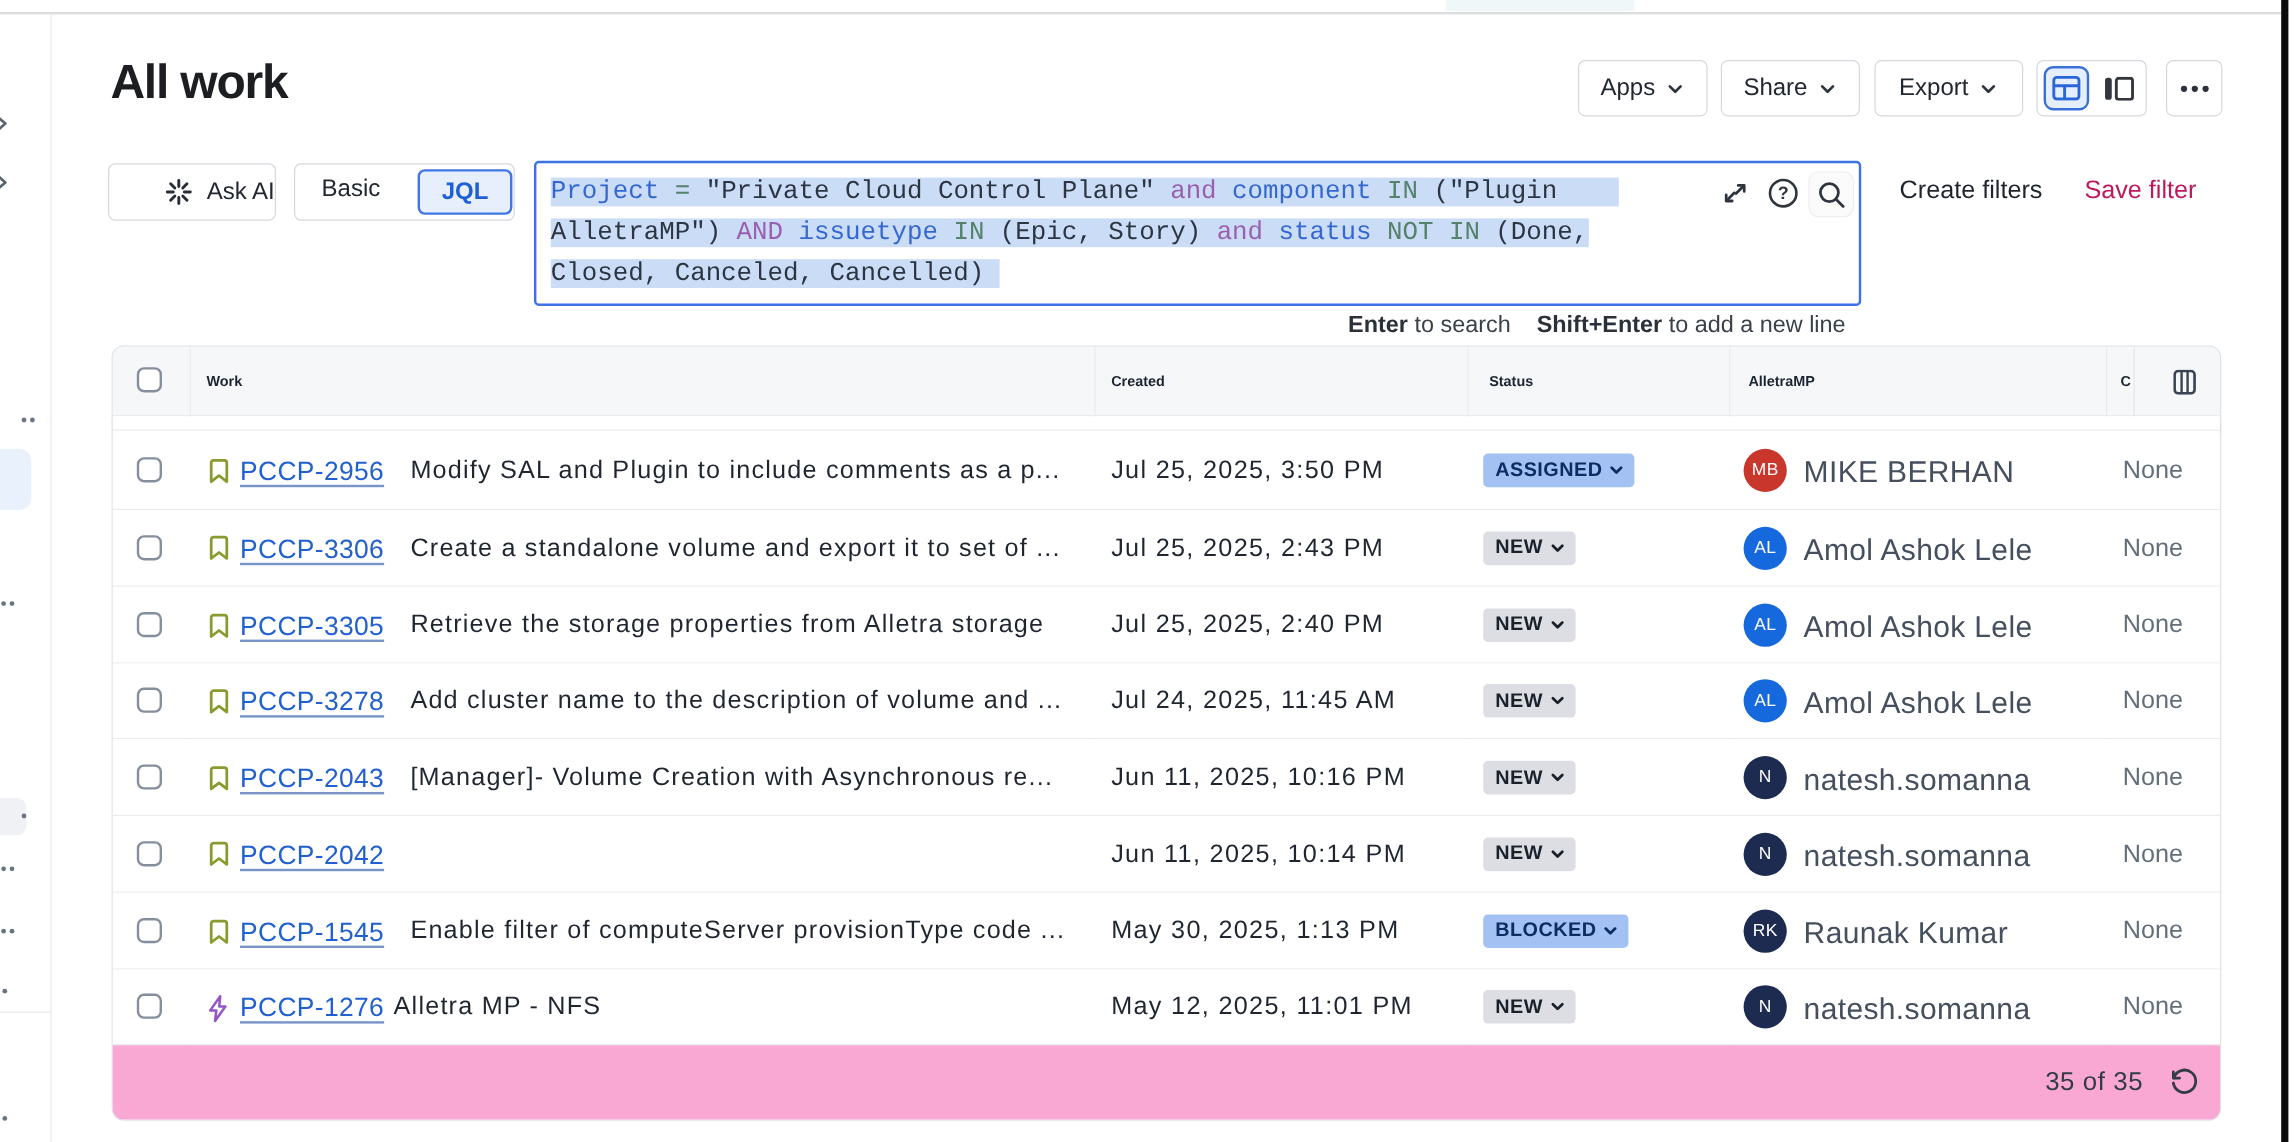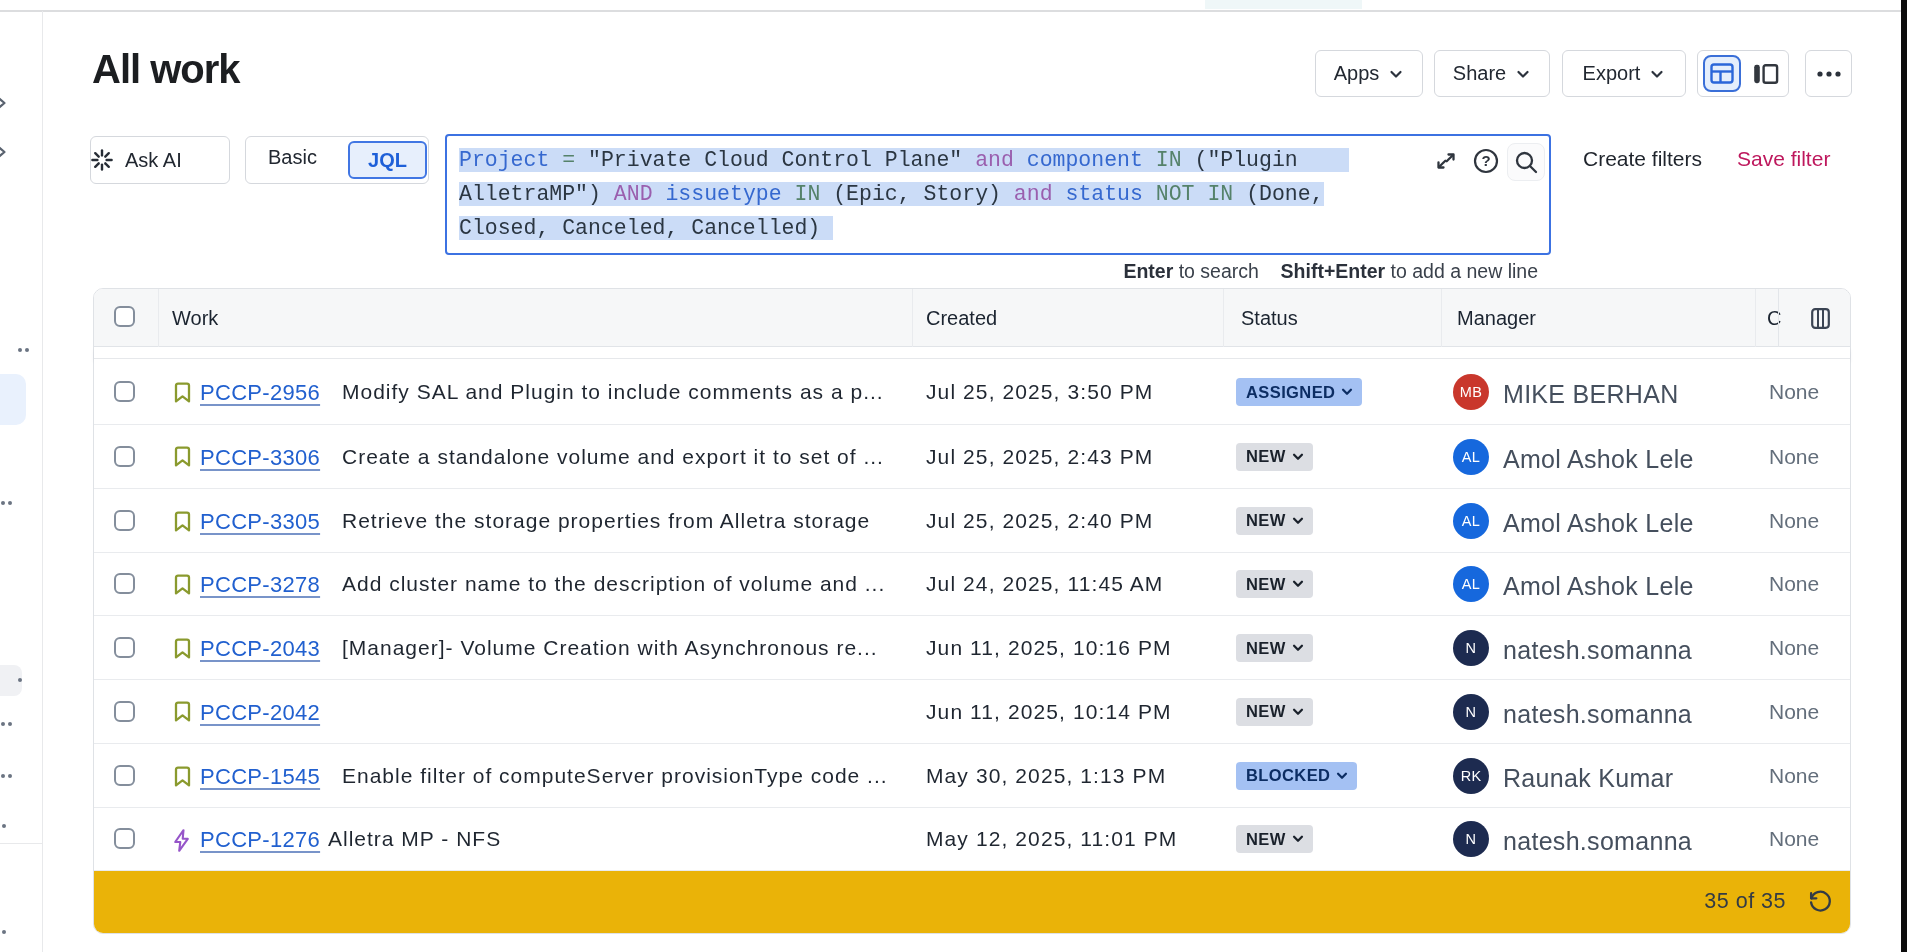--- a/index.html
+++ b/index.html
@@ -19,21 +19,21 @@
   .title { left:92px; top:47px; font-size:40px; font-weight:700; color:#1c1e21; letter-spacing:-1px; }
 
   
   .btn { position:absolute; top:50px; height:47px; border:1px solid #d5d8dd; border-radius:6px;
          background:#fff; color:#222831; font-size:20px; font-weight:500;
          display:flex; align-items:center; justify-content:center; gap:9px; }
 
   
   .fbtn { position:absolute; top:136px; height:48px; border:1px solid #d5d8dd; border-radius:6px;
           background:#fff; color:#222831; font-size:20px; font-weight:500;
-          display:flex; align-items:center; justify-content:flex-start; }
+          display:flex; align-items:center; justify-content:flex-end; }
   .jqlseg { position:absolute; left:102px; top:4px; width:79px; height:38px; background:#e7effc;
             border:2px solid #4176e3; border-radius:6px; color:#1e5fd8; font-size:20px; font-weight:700;
             display:flex; align-items:center; justify-content:center; }
   .jqlbox { left:445px; top:134px; width:1106px; height:121px; border:2px solid #3c72e2;
             border-radius:4px; background:#fff; }
   .jqltext { position:absolute; left:12px; top:7px; font-family:"Liberation Mono", monospace;
              font-size:21.5px; line-height:34px; white-space:pre; }
   .sel { background:#cbdcf7; }
   .jf { color:#3568cf; } 
   .jo { color:#55826a; } 
@@ -44,41 +44,41 @@
   .savef  { left:1737px; top:147px; font-size:21px; font-weight:500; color:#be185d; }
 
   .helper { left:1050px; top:260px; width:488px; text-align:right; font-size:19.5px; color:#3a414b; }
   .helper b { color:#2b313b; }
 
   
   #tbl { left:93px; top:288px; width:1758px; height:646px; border:1px solid #dfe2e6;
          border-radius:10px; background:#fff; }
   .thead { position:absolute; left:0; top:0; width:1756px; height:58px; background:#f6f7f8;
            border-bottom:1px solid #e1e4e8; border-radius:9px 9px 0 0; }
-  .th { position:absolute; top:0; height:58px; line-height:58px; font-size:20px; font-weight:400; color:#1b2430; }
+  .th { position:absolute; top:0; height:58px; line-height:58px; font-size:12px; font-weight:700; color:#1b2430; }
   .cdiv { position:absolute; top:0; width:1px; height:582px; background:#e9ebee; }
   .cdiv.h { height:58px; background:#e3e6ea; }
   .sliver { position:absolute; left:0; top:58px; width:1756px; height:12px; background:#fff;
             border-bottom:1px solid #e6e8eb; box-shadow:0 3px 4px rgba(9,30,66,.06); }
   .row { position:absolute; left:0; width:1756px; border-bottom:1px solid #e9ebee; background:#fff; }
   .cb { position:absolute; width:21px; height:21px; border:2px solid #848e9c; border-radius:6px; background:#fff; }
   .key { position:absolute; font-size:22px; letter-spacing:.3px; color:#2160cf; text-decoration:underline;
          text-decoration-color:#7894c9; text-underline-offset:4px; }
   .sum { position:absolute; font-size:21px; letter-spacing:1px; color:#1f2630; }
   .date { position:absolute; left:832px; font-size:21px; letter-spacing:1.1px; color:#1f2630; }
   .badge { position:absolute; left:1142px; height:28px; border-radius:4px; font-size:16.5px; font-weight:700;
            letter-spacing:.4px; display:flex; align-items:center; padding:0 8px 0 10px; gap:5px; }
   .badge.blue { background:#a4c1f3; color:#0c2d63; }
   .badge.gray { background:#dcdee3; color:#1a212b; }
   .av { position:absolute; left:1359px; width:36px; height:36px; border-radius:50%;
         color:#fff; font-size:14.5px; font-weight:400; display:flex; align-items:center; justify-content:center;
         letter-spacing:.3px; }
   .aname { position:absolute; left:1409px; font-size:25px; letter-spacing:.3px; color:#454f5d; }
   .none { position:absolute; left:1675px; font-size:21px; color:#636e7b; }
-  .tfoot { position:absolute; left:0; top:582px; width:1756px; height:62px; background:#eab308; border-radius:0 0 9px 9px; }
+  .tfoot { position:absolute; left:0; top:582px; width:1756px; height:62px; background:#f9a8d4; border-radius:0 0 9px 9px; }
   .cnt { position:absolute; right:64px; top:18px; font-size:21.5px; letter-spacing:.5px; color:#333b45; }
 
   
   .sb-dot { position:absolute; width:4px; height:4px; border-radius:50%; background:#6b7482; }
   .sb-bluerect { left:-10px; top:374px; width:36px; height:51px; border-radius:10px; background:#e9f1fd; }
   .sb-grayrect { left:-10px; top:665px; width:32px; height:31px; border-radius:8px; background:#f0f1f4; }
   .sb-sep { left:0; top:843px; width:42px; height:1px; background:#e8e9eb; }
 </style>
 </head>
 <body>
@@ -174,21 +174,21 @@
   <div class="abs clearf">Create filters</div>
   <div class="abs savef">Save filter</div>
   <div class="abs helper"><b>Enter</b> to search&nbsp;&nbsp;&nbsp;&nbsp;<b>Shift+Enter</b> to add a new line</div>
 
   <div class="abs" id="tbl">
     <div class="thead">
       <div class="cb" style="left:20px;top:17px;"></div>
       <div class="th" style="left:78px;">Work</div>
       <div class="th" style="left:832px;">Created</div>
       <div class="th" style="left:1147px;">Status</div>
-      <div class="th" style="left:1363px;">Manager</div>
+      <div class="th" style="left:1363px;">AlletraMP</div>
       <div class="th" style="left:1673px;">C</div>
       <svg class="abs" style="left:1717px;top:19px" width="19" height="21" viewBox="0 0 19 21">
         <rect x="1.2" y="1.2" width="16.6" height="18.6" rx="3" fill="none" stroke="#3b4453" stroke-width="2.2"></rect>
         <line x1="7" y1="1.2" x2="7" y2="19.8" stroke="#3b4453" stroke-width="2"></line>
         <line x1="12" y1="1.2" x2="12" y2="19.8" stroke="#3b4453" stroke-width="2"></line>
       </svg>
     </div>
     <div class="cdiv" style="left:64px;"></div>
     <div class="cdiv" style="left:818px;"></div>
     <div class="cdiv" style="left:1129px;"></div>

